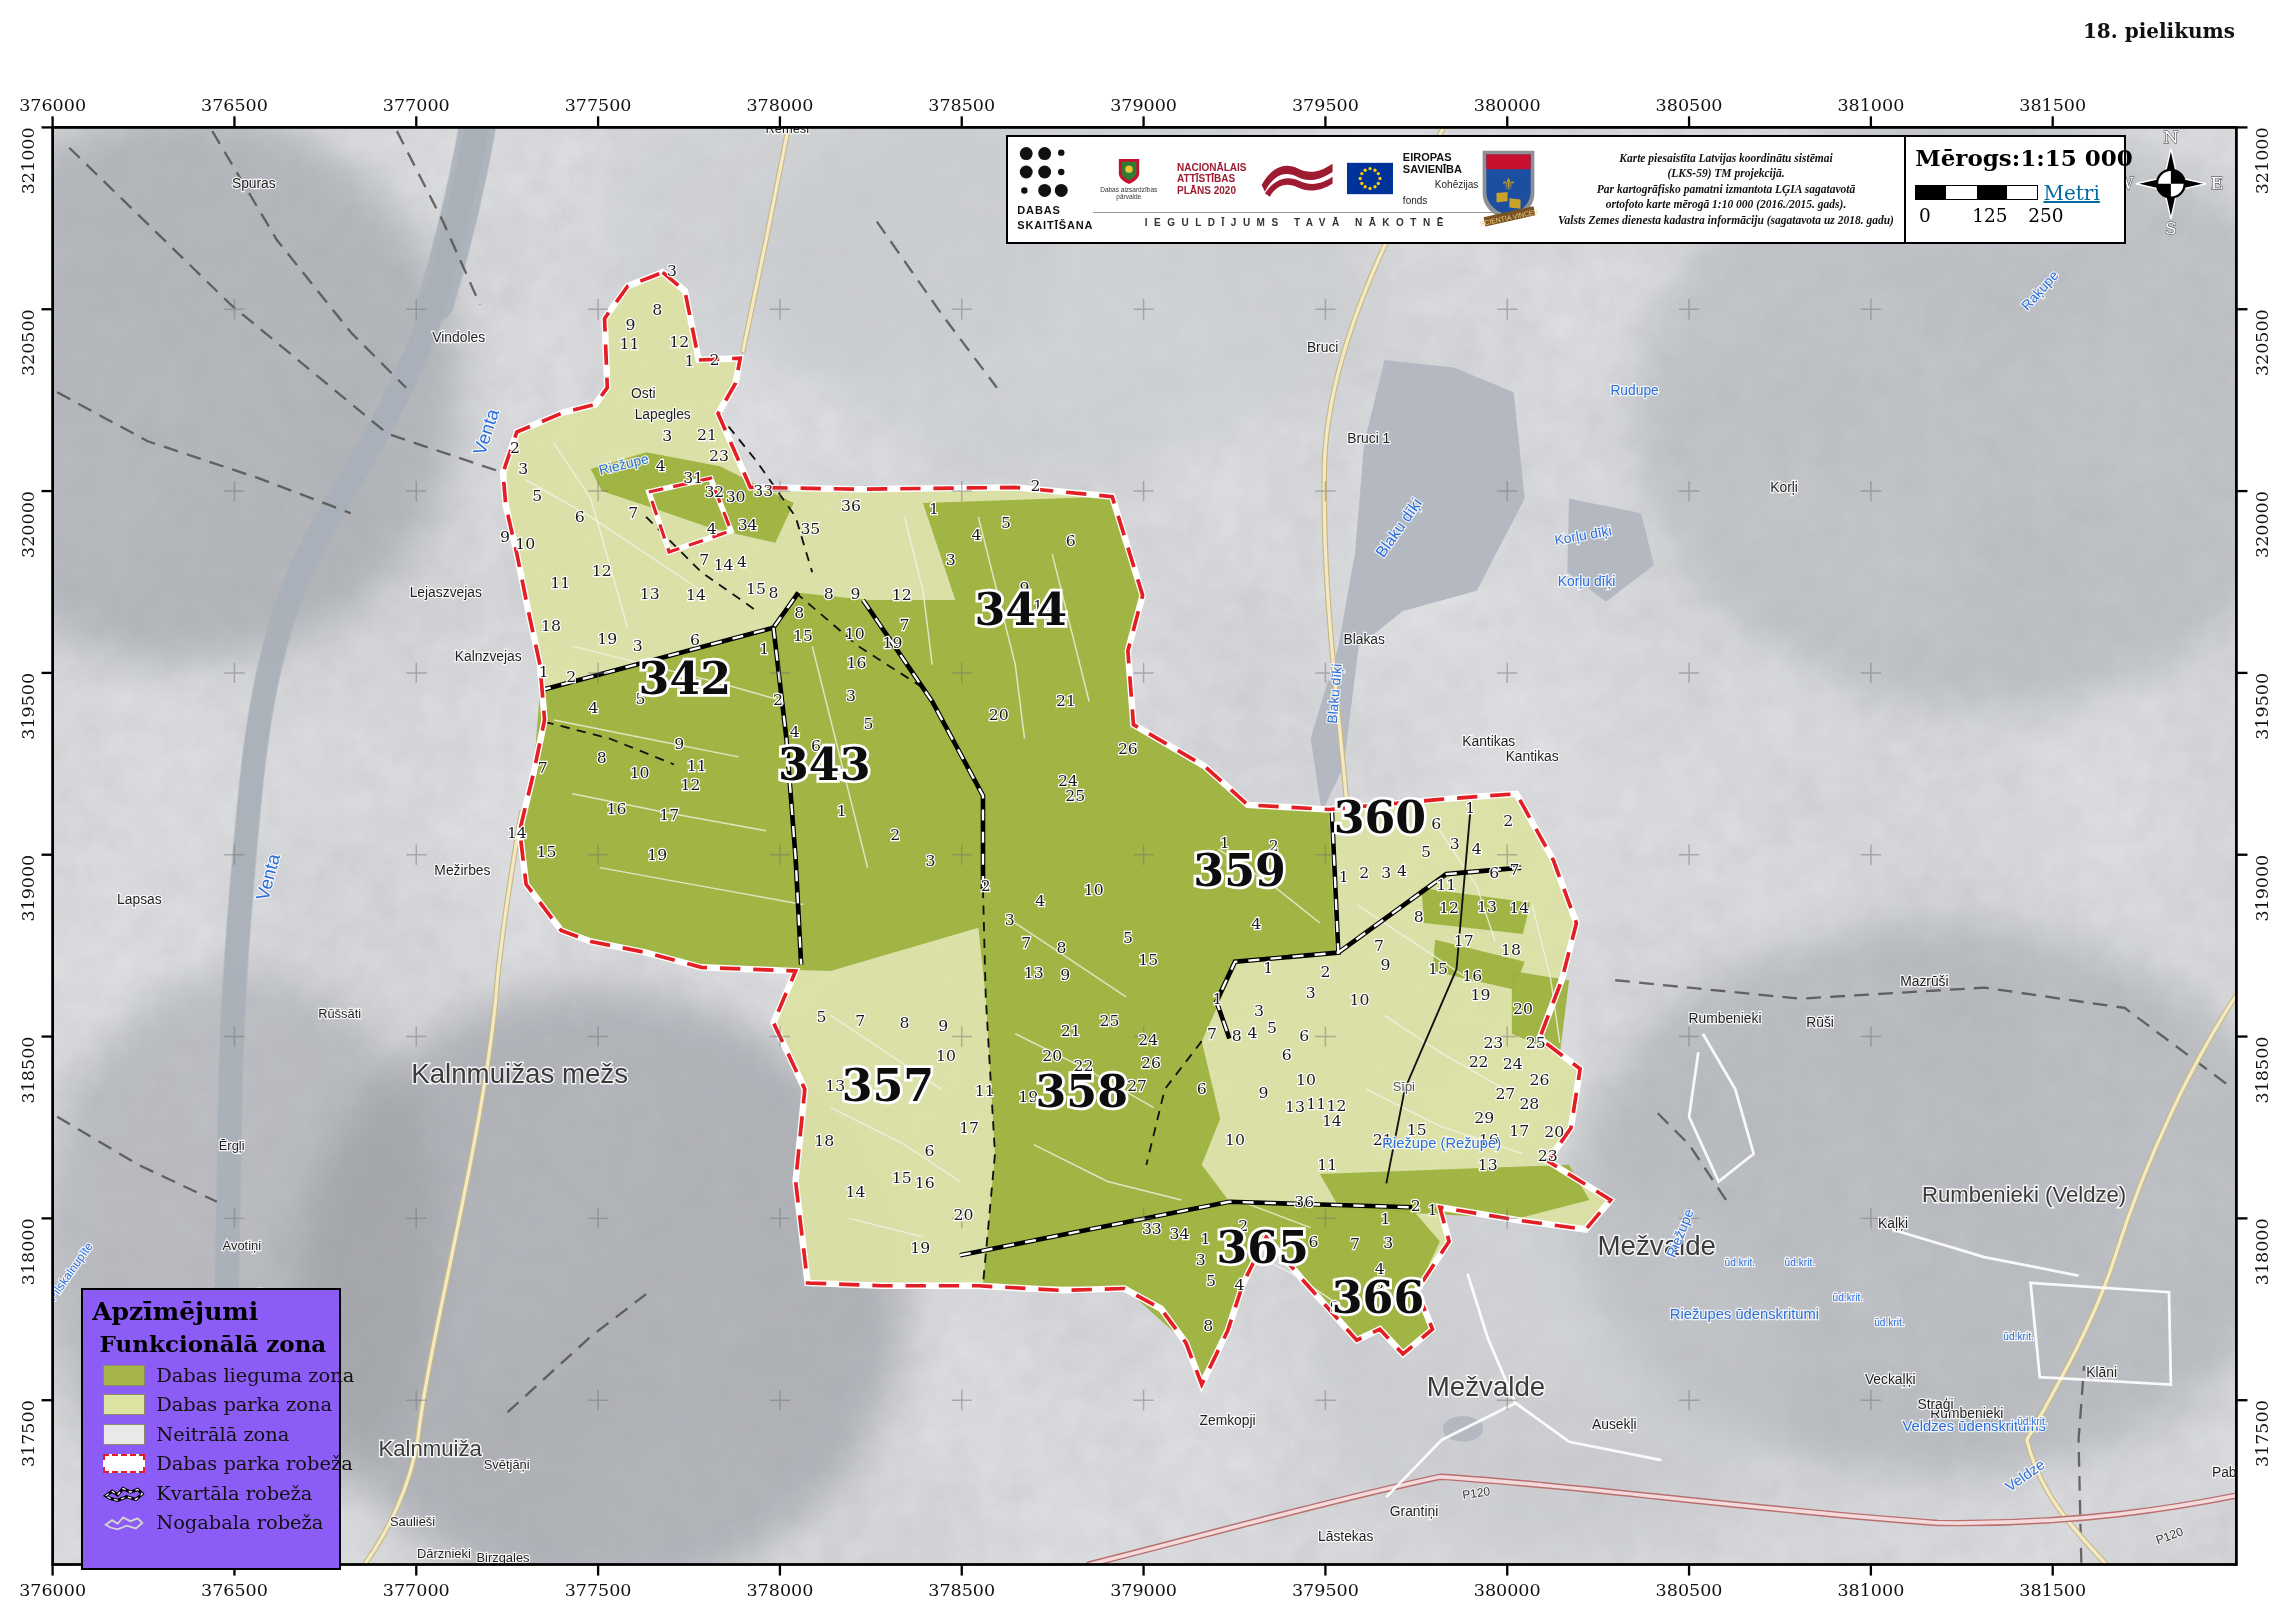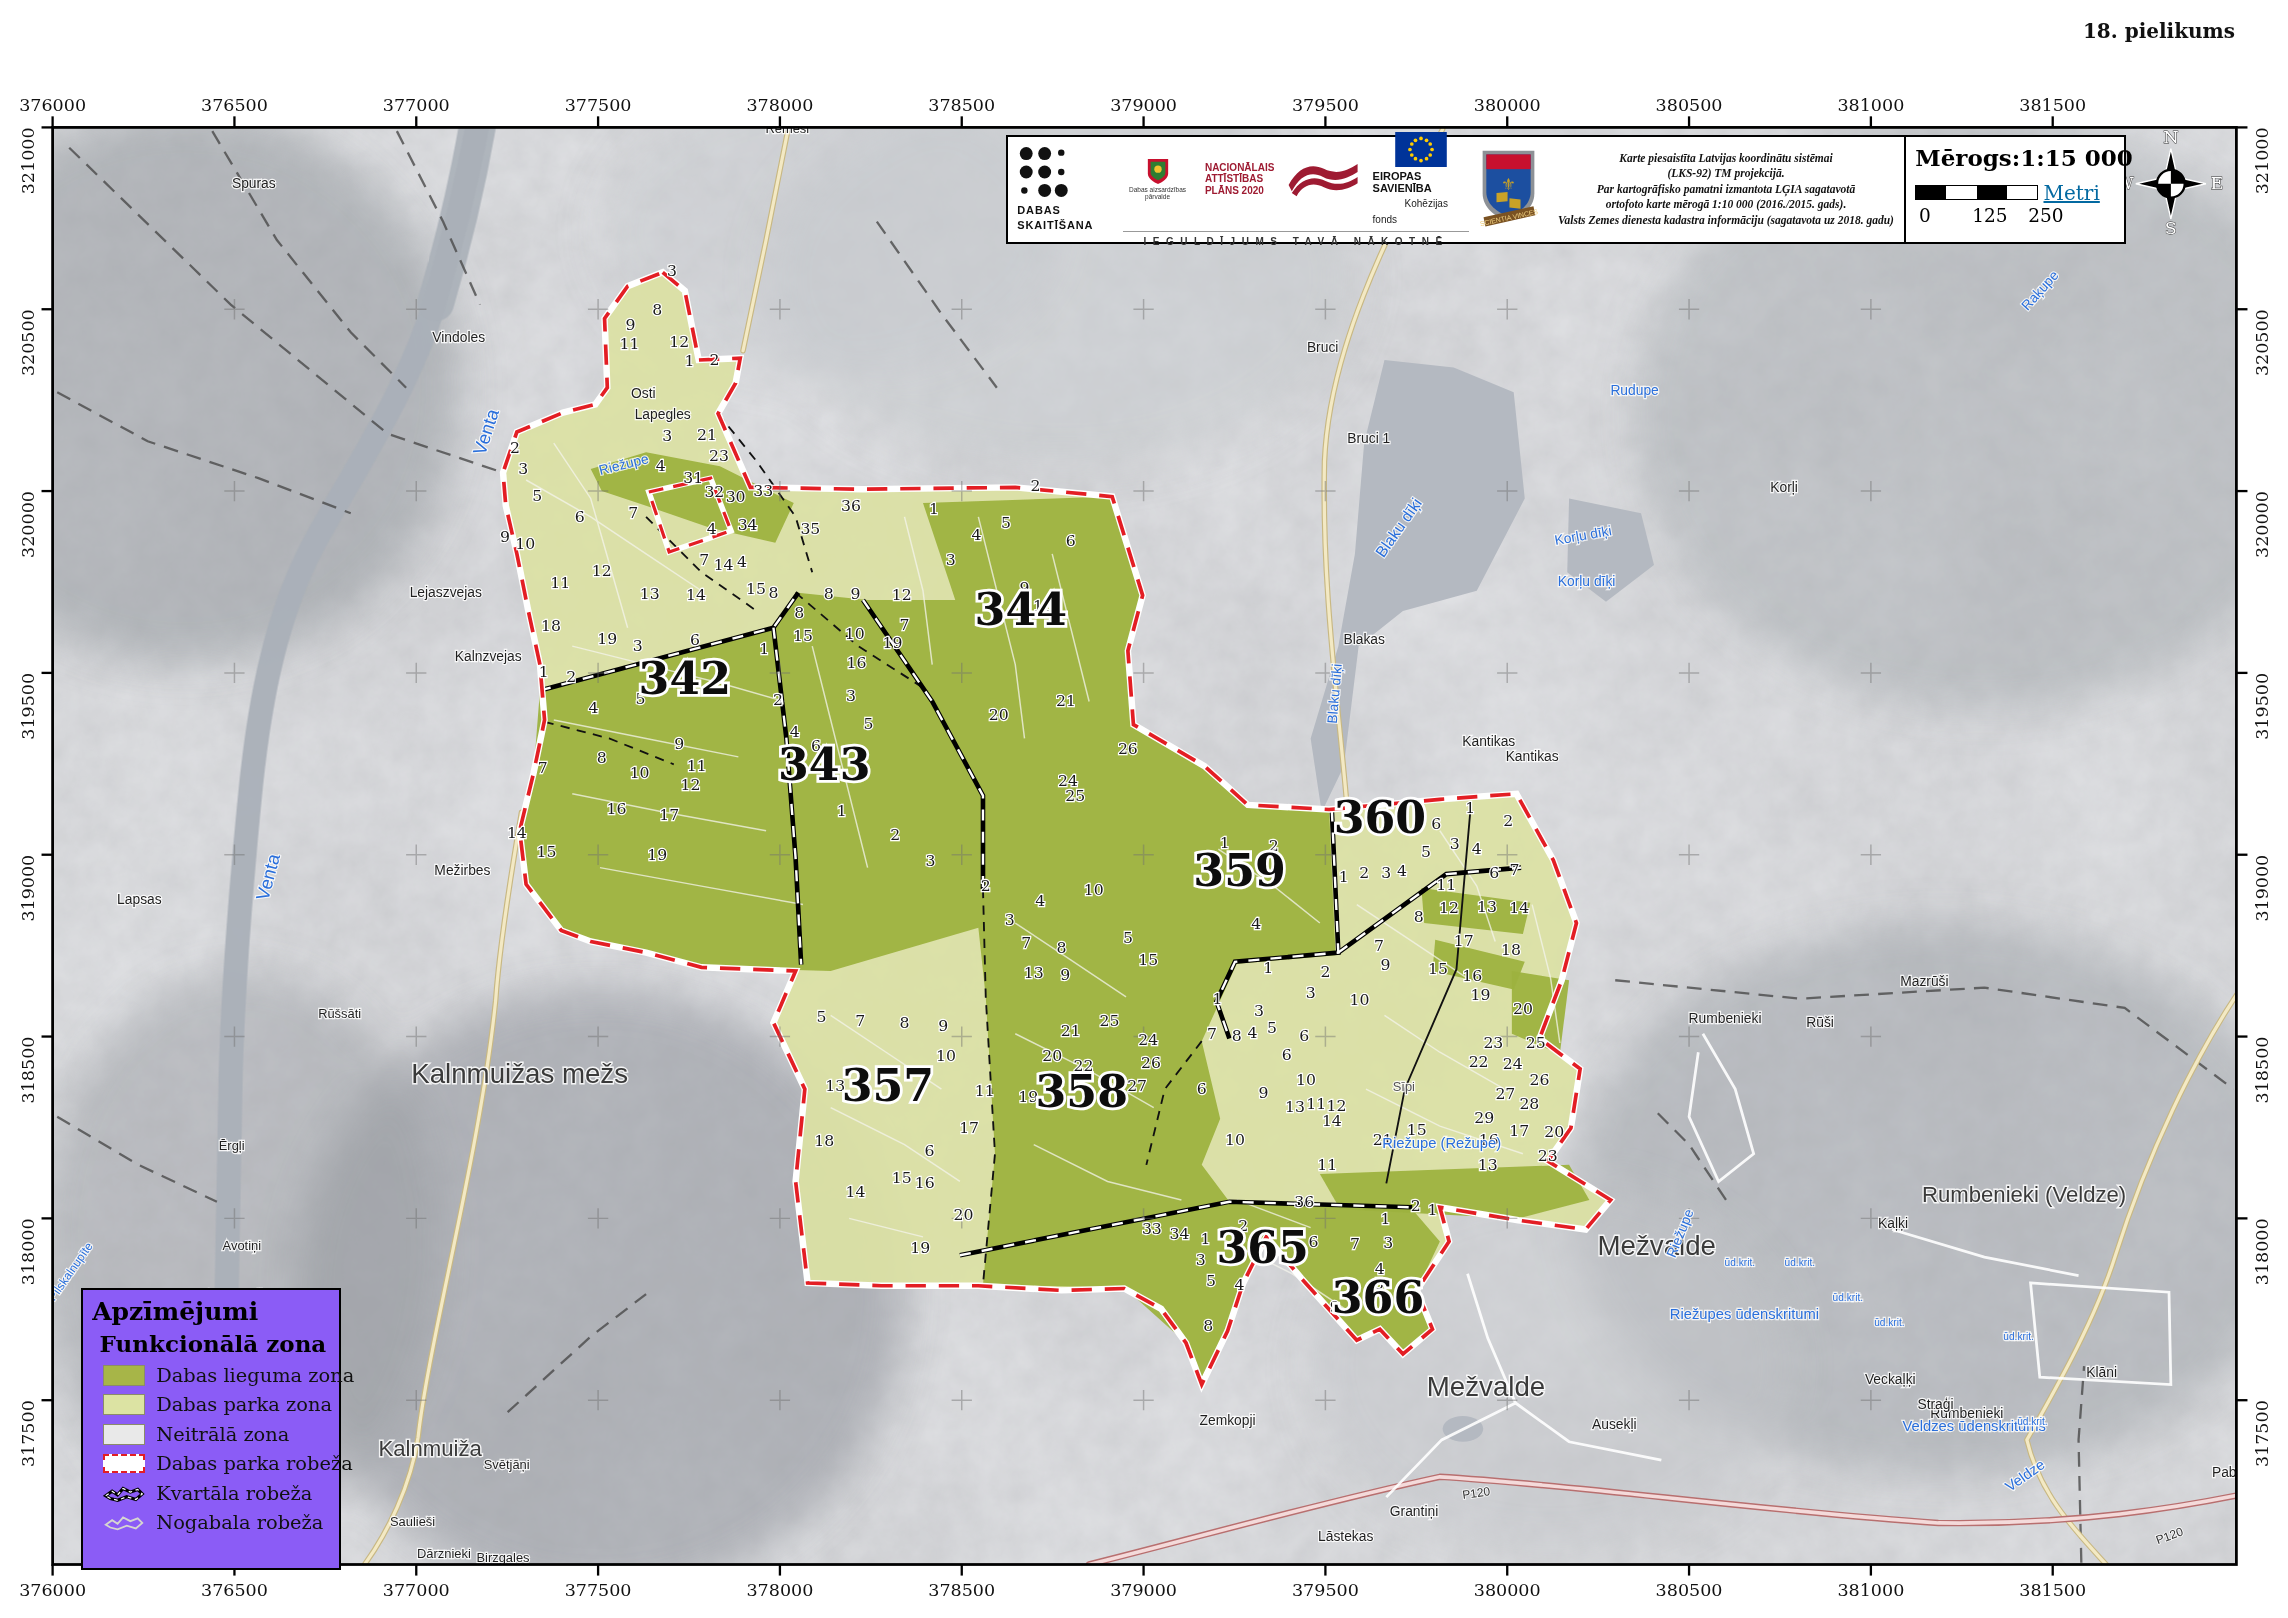--- a/index.html
+++ b/index.html
@@ -28,21 +28,21 @@
   
   .info-panel{position:absolute;left:1006px;top:135px;width:1120px;height:109px;
     background:#fff;border:2.8px solid #000;display:flex;align-items:stretch;box-sizing:border-box;}
   .ip-logos{width:461px;display:flex;align-items:center;padding-left:9.2px;box-sizing:border-box;position:relative;}
   .ds-logo{width:111px;text-align:left;}
   .ds-text{font-size:11px;font-weight:bold;letter-spacing:0.9px;color:#111;line-height:1.35;margin-top:1.8px;}
   .mid-logos{flex:1;display:flex;flex-direction:column;justify-content:center;}
   .mid-row{display:flex;align-items:center;gap:13px;}
   .dap{text-align:center;font-size:6.5px;color:#333;width:79px;}
   .nap-text{color:#9e1b32;font-weight:bold;font-size:10px;line-height:1.15;}
-  .eu-block{display:flex;align-items:center;gap:3px;flex-direction:column;}
+  .eu-block{display:flex;align-items:center;gap:10px;}
   .eu-text b{font-size:11px;color:#111;display:block;}
   .eu-text span{font-size:10px;color:#222;margin-left:32px;}
   .slogan{border-top:0.9px solid #999;margin-top:5.5px;padding-top:3.7px;text-align:center;
     font-size:10px;letter-spacing:6.5px;color:#333;font-weight:bold;}
   .uni-arms{width:79px;display:flex;align-items:center;justify-content:center;}
   .credits{width:356px;display:flex;flex-direction:column;justify-content:center;text-align:center;
     font-family:Liberation Serif, serif;font-style:italic;font-weight:bold;font-size:11.5px;color:#111;line-height:1.35;}
   .scale-box{width:205px;border-left:2.8px solid #000;box-sizing:border-box;padding:7.4px 9.2px 0 9.2px;position:relative;}
   .scale-title{font-family:"DejaVu Serif",serif;font-weight:bold;font-size:23px;color:#000;white-space:nowrap;}
   .scalebar{margin-top:9.2px;display:flex;align-items:center;gap:5.5px;}
@@ -765,21 +765,21 @@
         <rect x="9" y="8" width="48" height="16" fill="#c8102e"></rect>
         <text x="33" y="46" text-anchor="middle" font-size="18" fill="#c9a227">⚜</text>
         <rect x="20" y="52" width="12" height="10" fill="#c9a227" transform="skewY(-6 )"></rect>
         <rect x="34" y="52" width="12" height="10" fill="#c9a227" transform="skewY(6)"></rect>
         <path d="M6,76 L60,64 L62,74 L8,86 Z" fill="#7a5222"></path>
         <text x="34" y="79" text-anchor="middle" font-size="7.5" fill="#f0d080" transform="rotate(-12 34 79)">SCIENTIA VINCES</text>
       </svg>
     </div>
     <div class="credits">
       <div>Karte piesaistīta Latvijas koordinātu sistēmai</div>
-      <div>(LKS-92) TM projekcijā.</div>
+      <div>(LKS-59) TM projekcijā.</div>
       <div>Par kartogrāfisko pamatni izmantota LĢIA sagatavotā</div>
       <div>ortofoto karte mērogā 1:10 000 (2016./2015. gads).</div>
       <div>Valsts Zemes dienesta kadastra informāciju (sagatavota uz 2018. gadu)</div>
     </div>
     <div class="scale-box">
       <div class="scale-title">Mērogs:1:15 000</div>
       <div class="scalebar">
         <div class="segs">
             <span class="b"></span>
             <span class="w"></span>

